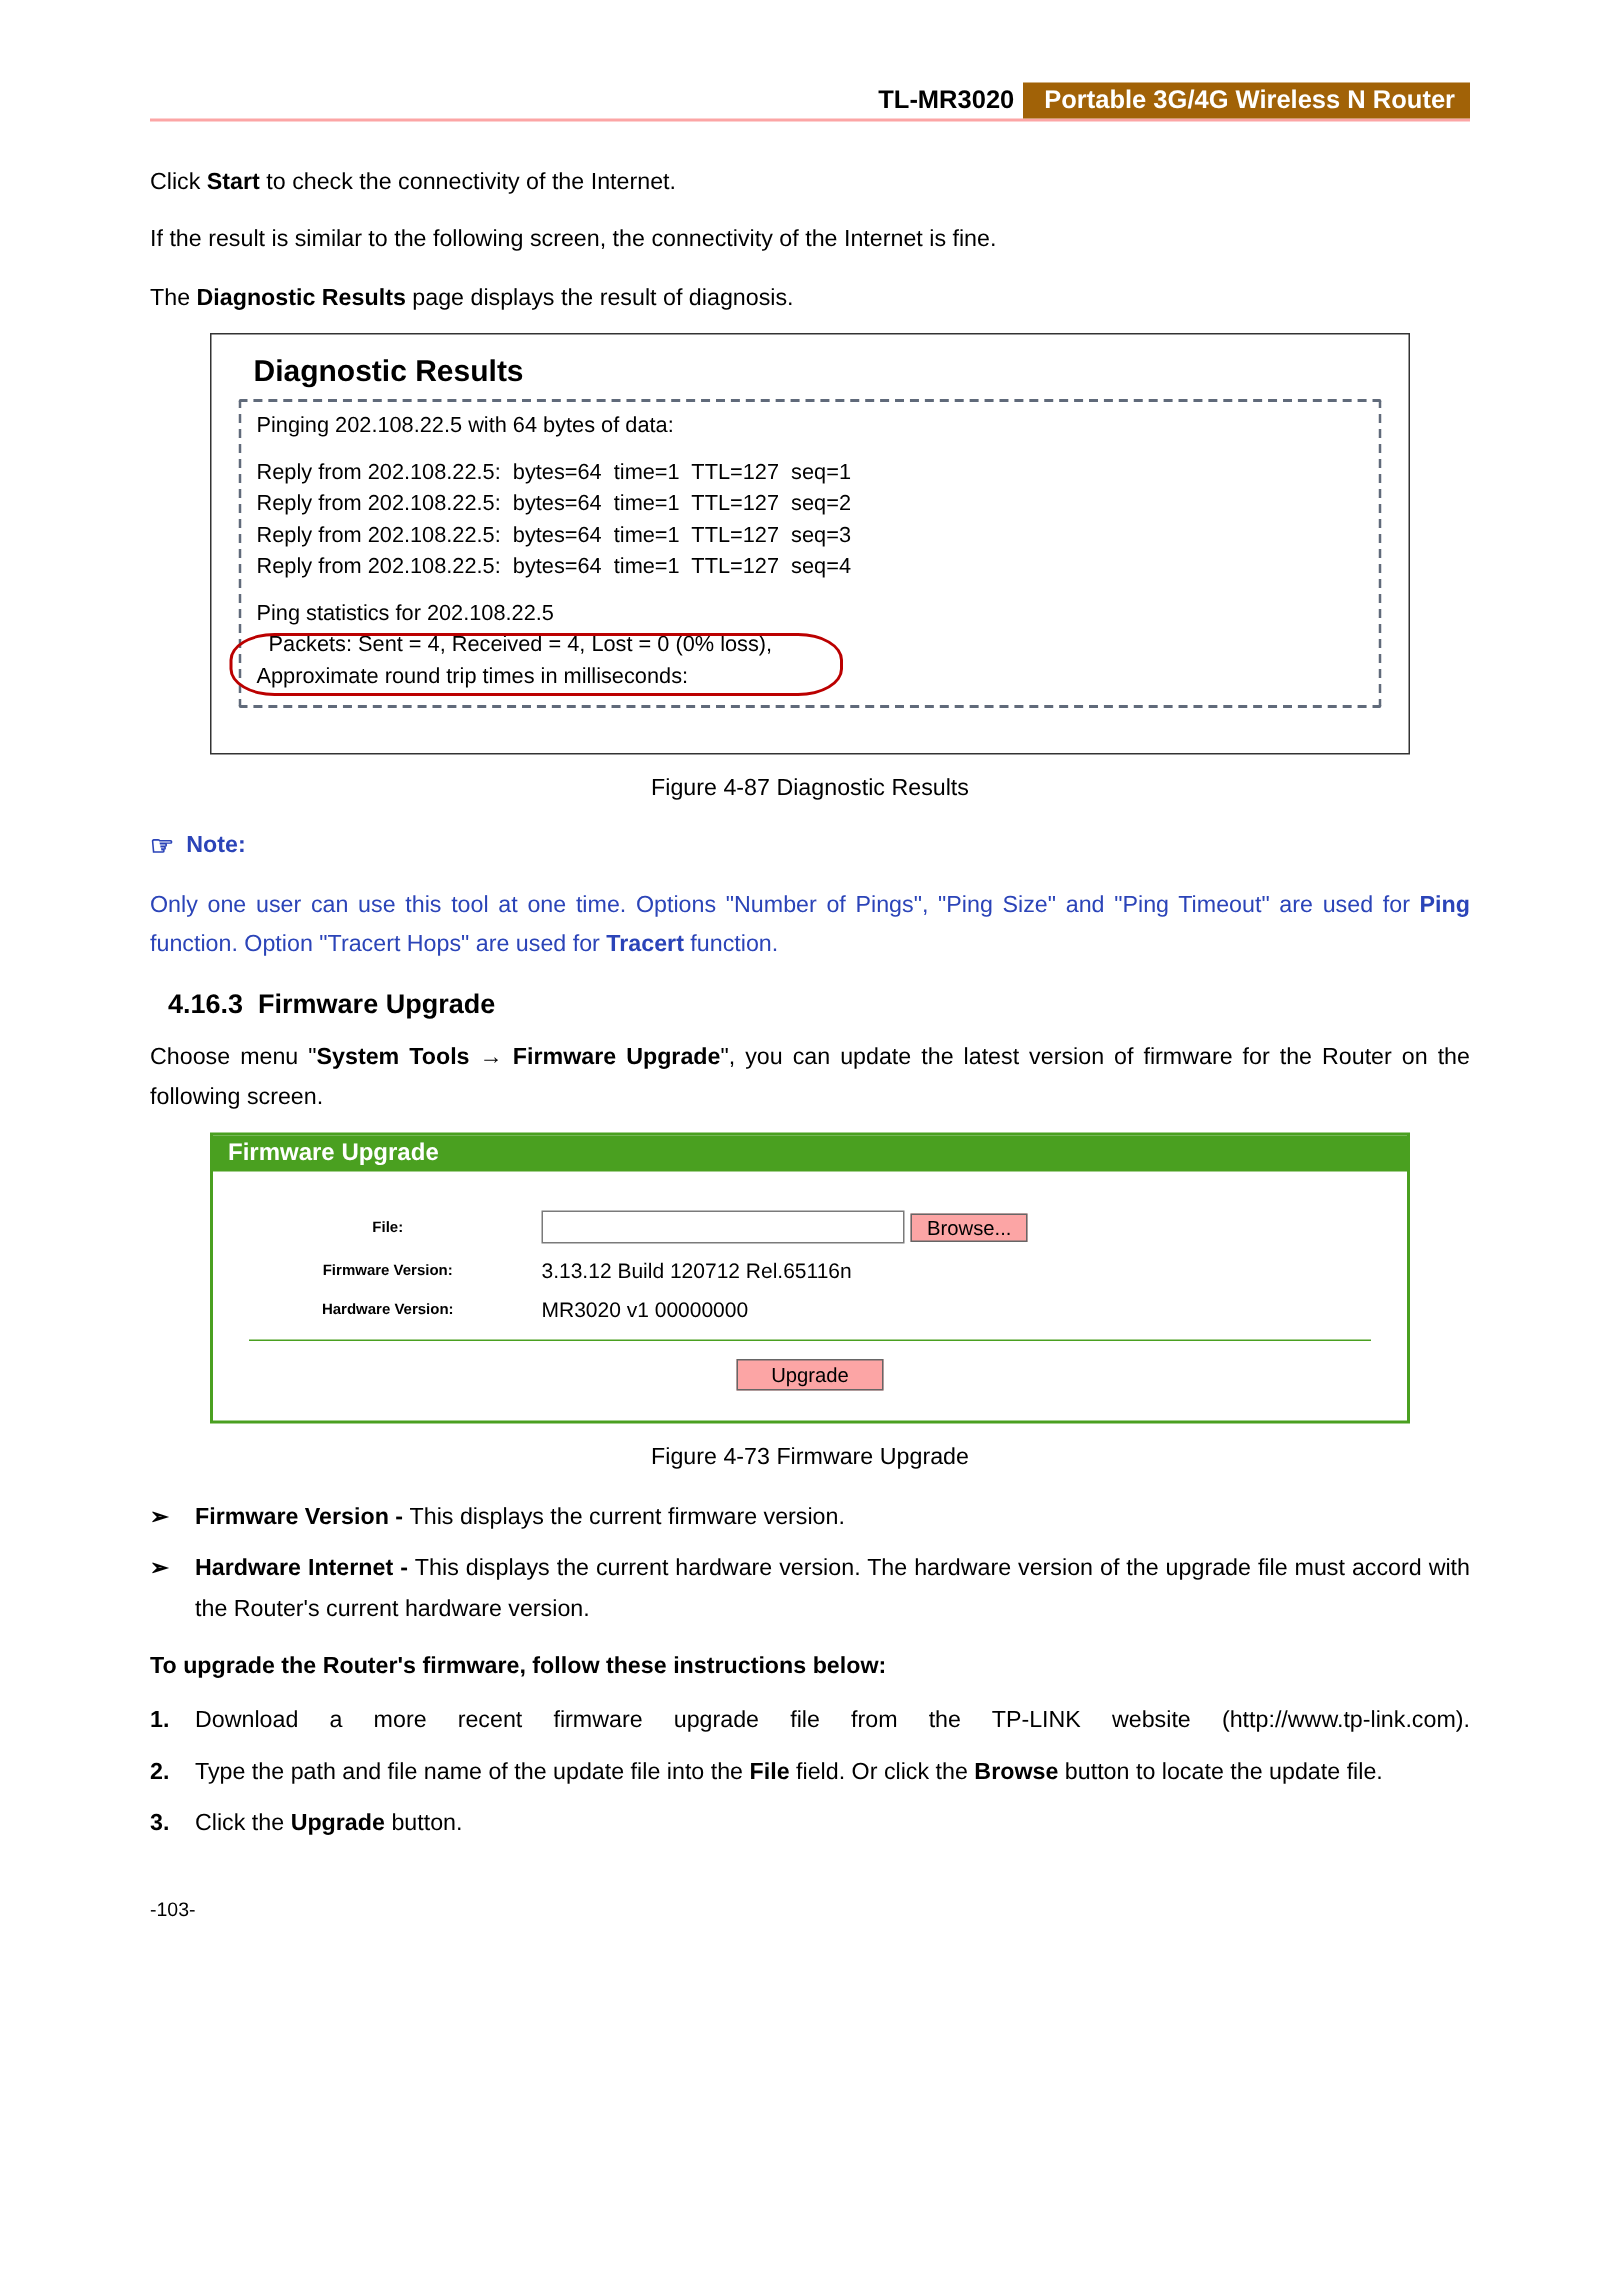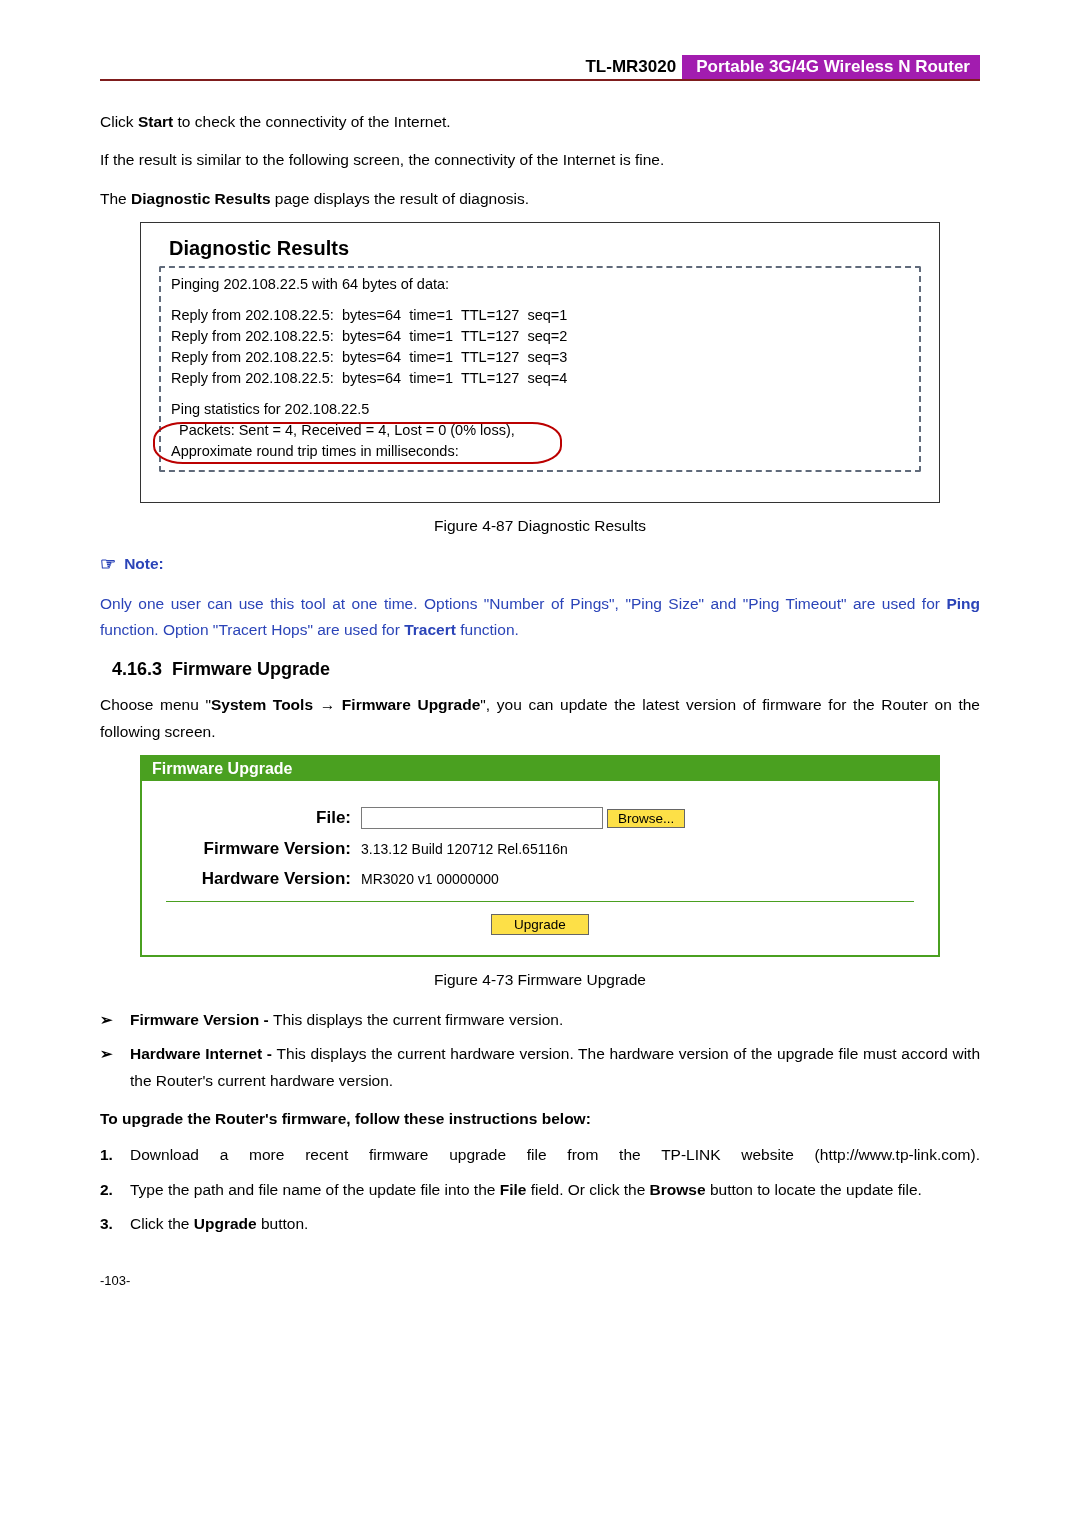--- a/index.html
+++ b/index.html
@@ -8,34 +8,34 @@
     font-family: Arial, Helvetica, sans-serif;
     font-size: 15.5px;
     color: #000;
   }
   .page {
     width: 1080px;
     box-sizing: border-box;
     padding: 55px 100px 40px;
   }
   .header-line {
-    border-bottom: 2px solid #7f1d1d;
+    border-bottom: 2px solid #fca5a5;
     display: flex;
     justify-content: flex-end;
     margin-bottom: 28px;
   }
   .hdr-left {
     font-weight: bold;
     font-size: 17px;
     padding: 2px 6px;
   }
   .hdr-right {
     font-weight: bold;
     font-size: 17px;
-    background: #a21caf;
+    background: #a16207;
     color: #fff;
     padding: 2px 10px 2px 14px;
   }
   .para { line-height: 1.7; margin: 12px 0 10px; }
   .para.justify { text-align: justify; }
 
   
   .diag-frame {
     border: 1px solid #333;
     margin: 10px 40px 6px;
@@ -95,36 +95,36 @@
     background: #4aa020;
     color: #fff;
     font-weight: bold;
     font-size: 16px;
     padding: 3px 10px;
   }
   .fw-body { padding: 26px 24px 16px; font-size: 14px; }
   .fw-row { display: flex; align-items: center; margin-bottom: 10px; }
   .fw-label {
     width: 185px;
-    text-align: right;
+    text-align: center;
     font-weight: bold;
     padding-right: 10px;
-    font-size: 17px;
+    font-size: 10px;
   }
   .fw-val { font-size: 14px; }
   .file-input {
     width: 240px;
     border: 1px solid #7a7a7a;
     height: 20px;
     background: #fff;
     margin-right: 4px;
   }
   .browse-btn, .upgrade-btn {
     border: 1px solid #666;
-    background: #fde047;
+    background: #fca5a5;
     padding: 1px 10px;
     font-size: 13.5px;
     cursor: pointer;
     display: inline-block;
   }
   .upgrade-btn { padding: 2px 22px; }
   .fw-divider { border-top: 1px solid #4aa020; margin: 12px 0; }
   .fw-foot { text-align: center; padding-bottom: 4px; }
 
   

